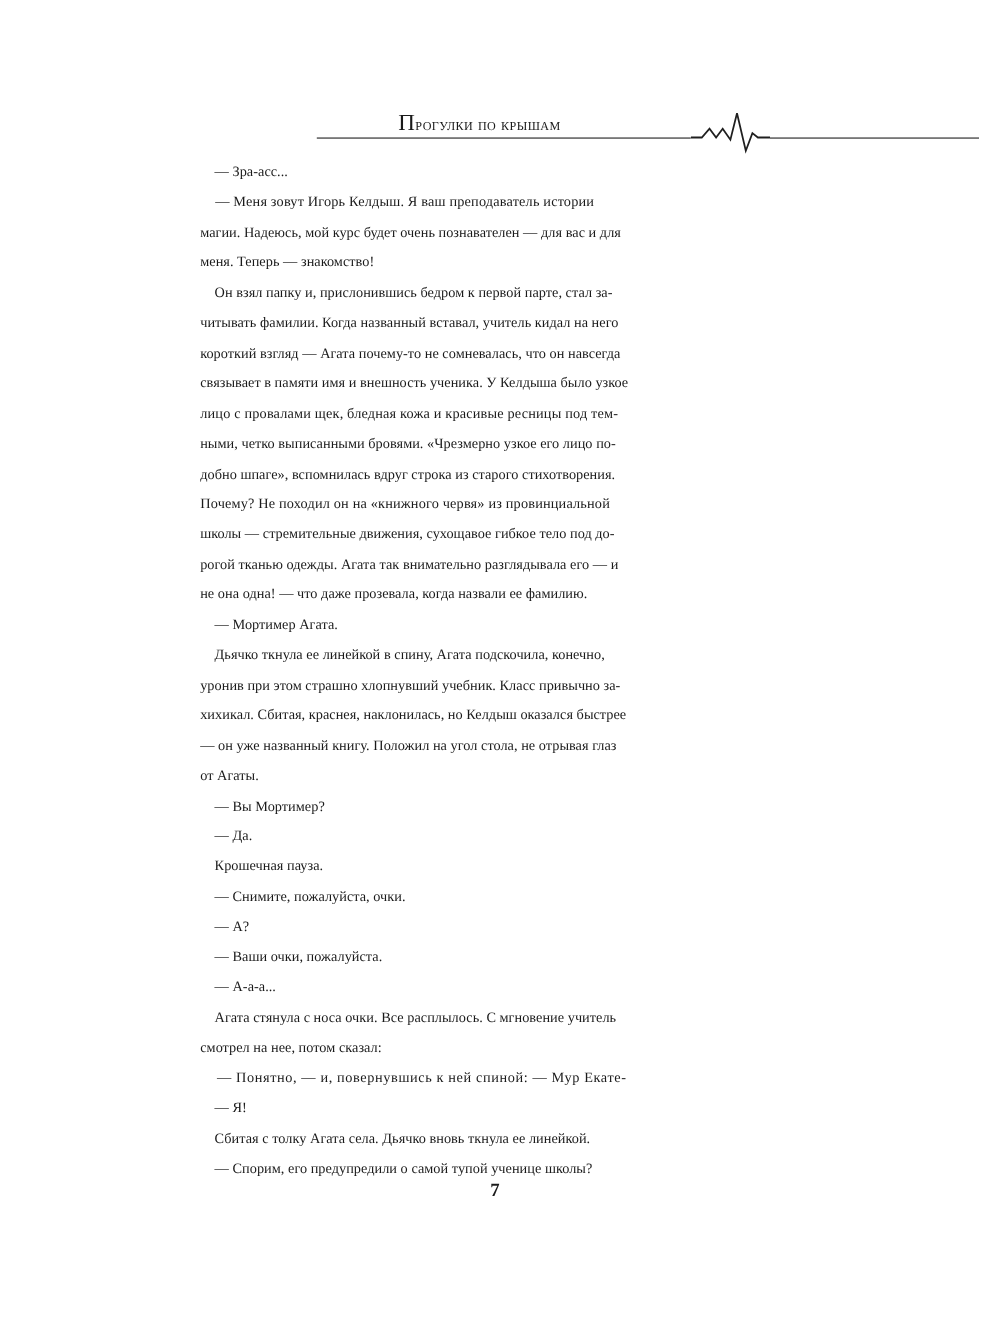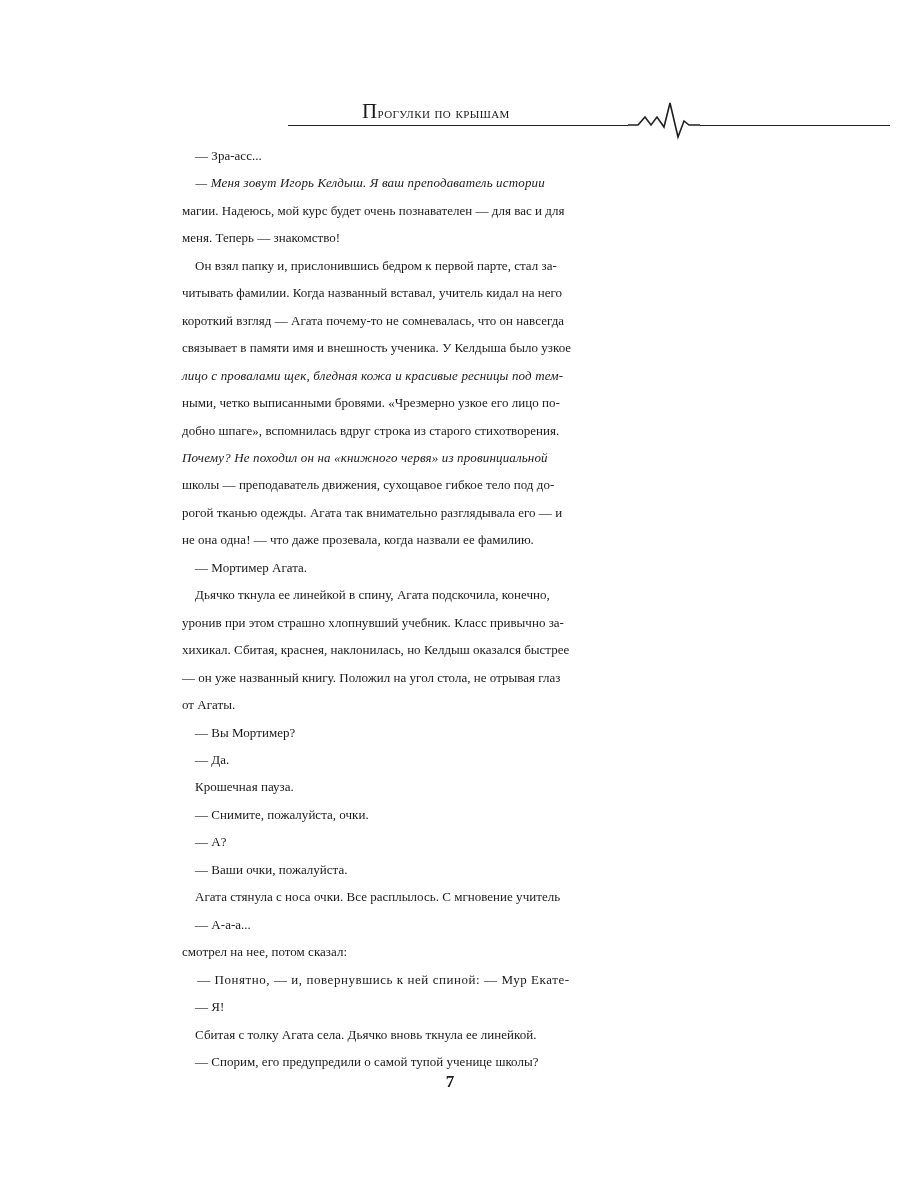--- a/index.html
+++ b/index.html
@@ -75,21 +75,21 @@
   }
   .ln {
     font-size: 13px;
     line-height: 27.45px;
     color: #1a1a1a;
     white-space: pre;
     letter-spacing: 0.02px;
   }
 
   
-  .ln.j { letter-spacing: 0.15px; font-style: italic; }
+  .ln.j { letter-spacing: 0.15px; }
   .ln.jj { letter-spacing: 0.55px; }
 
   
   .folio {
     position: absolute;
     left: 0;
     top: 1072px;
     width: 900px;
     text-align: center;
     font-family: "Liberation Serif", "DejaVu Serif", serif;
@@ -119,37 +119,37 @@
     <div class="ln">магии. Надеюсь, мой курс будет очень познавателен — для вас и для</div>
     <div class="ln">меня. Теперь — знакомство!</div>
     <div class="ln">    Он взял папку и, прислонившись бедром к первой парте, стал за-</div>
     <div class="ln">читывать фамилии. Когда названный вставал, учитель кидал на него</div>
     <div class="ln">короткий взгляд — Агата почему-то не сомневалась, что он навсегда</div>
     <div class="ln">связывает в памяти имя и внешность ученика. У Келдыша было узкое</div>
     <div class="ln j">лицо с провалами щек, бледная кожа и красивые ресницы под тем-</div>
     <div class="ln">ными, четко выписанными бровями. «Чрезмерно узкое его лицо по-</div>
     <div class="ln">добно шпаге», вспомнилась вдруг строка из старого стихотворения.</div>
     <div class="ln j">Почему? Не походил он на «книжного червя» из провинциальной</div>
-    <div class="ln">школы — преподаватель движения, сухощавое гибкое тело под до-</div>
+    <div class="ln">школы — стремительные движения, сухощавое гибкое тело под до-</div>
     <div class="ln">рогой тканью одежды. Агата так внимательно разглядывала его — и</div>
     <div class="ln">не она одна! — что даже прозевала, когда назвали ее фамилию.</div>
     <div class="ln">    — Мортимер Агата.</div>
     <div class="ln">    Дьячко ткнула ее линейкой в спину, Агата подскочила, конечно,</div>
     <div class="ln">уронив при этом страшно хлопнувший учебник. Класс привычно за-</div>
     <div class="ln">хихикал. Сбитая, краснея, наклонилась, но Келдыш оказался быстрее</div>
     <div class="ln">— он уже названный книгу. Положил на угол стола, не отрывая глаз</div>
     <div class="ln">от Агаты.</div>
     <div class="ln">    — Вы Мортимер?</div>
     <div class="ln">    — Да.</div>
     <div class="ln">    Крошечная пауза.</div>
     <div class="ln">    — Снимите, пожалуйста, очки.</div>
     <div class="ln">    — А?</div>
     <div class="ln">    — Ваши очки, пожалуйста.</div>
+    <div class="ln">    — А-а-а...</div>
     <div class="ln">    Агата стянула с носа очки. Все расплылось. С мгновение учитель</div>
-    <div class="ln">    — А-а-а...</div>
     <div class="ln">смотрел на нее, потом сказал:</div>
     <div class="ln jj">    — Понятно, — и, повернувшись к ней спиной: — Мур Екате-</div>
     <div class="ln">    — Я!</div>
     <div class="ln">    Сбитая с толку Агата села. Дьячко вновь ткнула ее линейкой.</div>
     <div class="ln">    — Спорим, его предупредили о самой тупой ученице школы?</div>
   </div>
 
   <div class="folio">7</div>
 
 </div>

